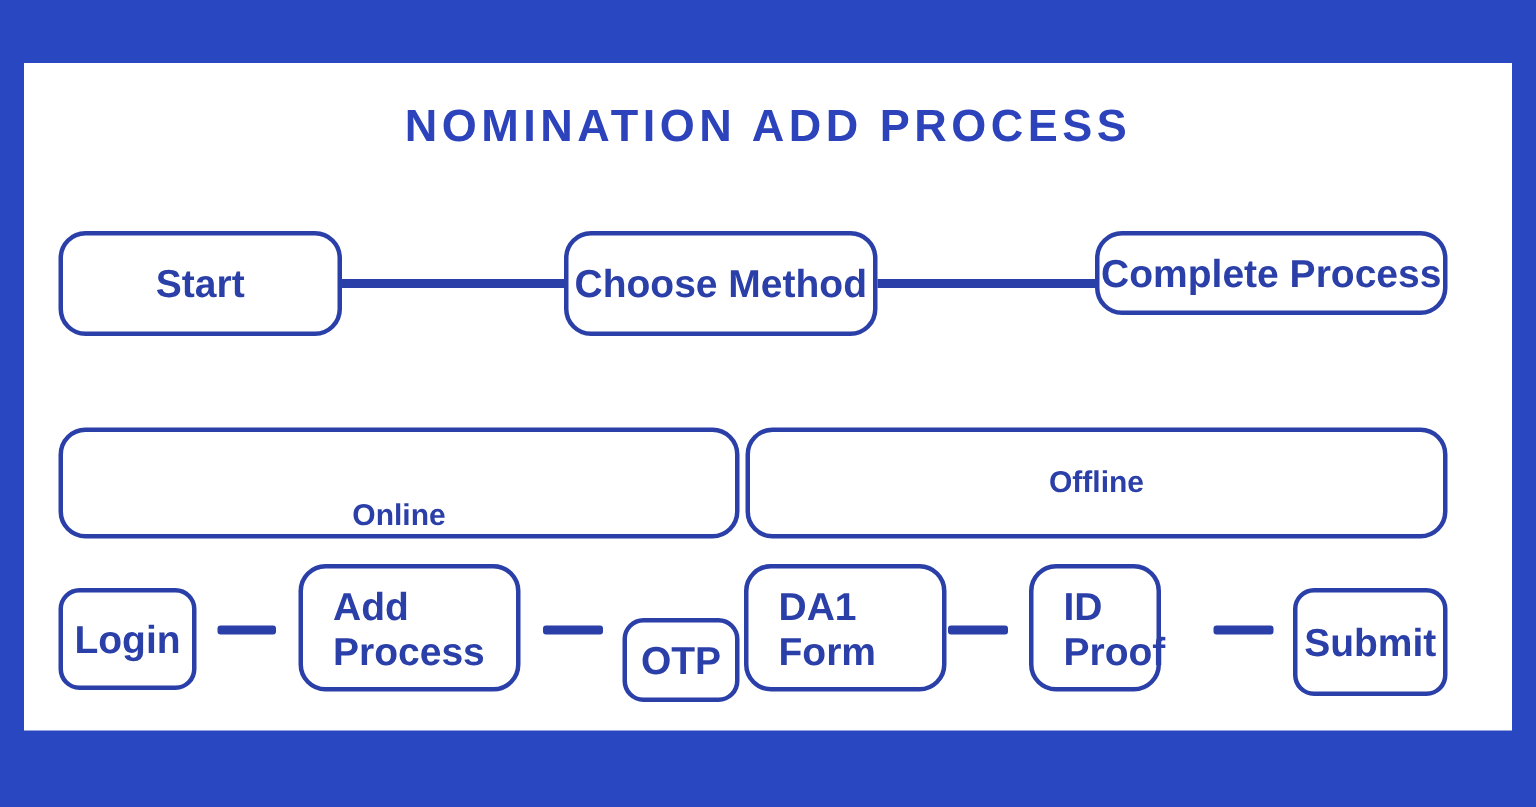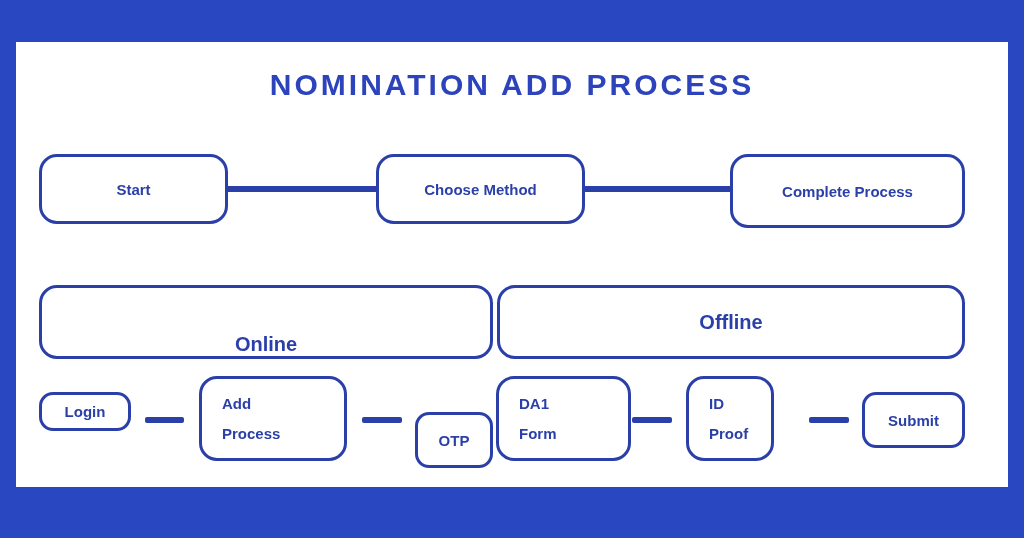--- a/index.html
+++ b/index.html
@@ -31,21 +31,21 @@
     font-weight: 700;
     letter-spacing: 3px;
     color: var(--title);
   }
   .node {
     position: absolute;
     border: 3px solid var(--accent);
     background: var(--panel);
     color: var(--accent);
     font-weight: 700;
-    font-size: 15px;
+    font-size: 26px;
     display: flex;
     align-items: center;
     justify-content: center;
   }
   .node .node-label { white-space: pre-line; }
   .r18 { border-radius: 18px; }
   .r14 { border-radius: 14px; }
   .two-line {
     justify-content: flex-start;
     padding-left: 20px;
@@ -59,37 +59,37 @@
   }
   .dash {
     position: absolute;
     width: 40px; height: 6px;
     border-radius: 2px;
     background: var(--accent);
   }
   
   .node-start            { left: 23px;  top: 112px; width: 189px; height: 70px; }
   .node-choose-method    { left: 360px; top: 112px; width: 209px; height: 70px; }
-  .node-complete-process { left: 714px; top: 112px; width: 235px; height: 74px; }
+  .node-complete-process { left: 714px; top: 112px; width: 235px; height: 56px; }
   .conn-1 { left: 212px; top: 144px; width: 148px; }
   .conn-2 { left: 569px; top: 144px; width: 145px; }
   
   .node-online  { left: 23px;  top: 243px; width: 454px; height: 74px; align-items: flex-end; }
   .node-offline { left: 481px; top: 243px; width: 468px; height: 74px; }
   
-  .node-login       { left: 23px;  top: 350px; width: 92px;  height: 39px; }
+  .node-login       { left: 23px;  top: 350px; width: 92px;  height: 68px; }
   .dash-1           { left: 129px; top: 375px; width: 39px; }
   .node-add-nominee { left: 183px; top: 334px; width: 148px; height: 85px; }
   .dash-2           { left: 346px; top: 375px; }
   .node-otp         { left: 399px; top: 370px; width: 78px;  height: 56px; }
   .node-da1-form    { left: 480px; top: 334px; width: 135px; height: 85px; }
   .dash-3           { left: 616px; top: 375px; }
   .node-id-proof    { left: 670px; top: 334px; width: 88px; height: 85px; }
   .dash-4           { left: 793px; top: 375px; }
-  .node-submit      { left: 846px; top: 350px; width: 103px; height: 56px; }
+  .node-submit      { left: 846px; top: 350px; width: 103px; height: 72px; }
 </style>
 </head>
 <body>
 
 <div class="frame">
   <div class="panel">
 
     <div class="title">NOMINATION ADD PROCESS</div>
 
     <div class="node r18 node-start">

